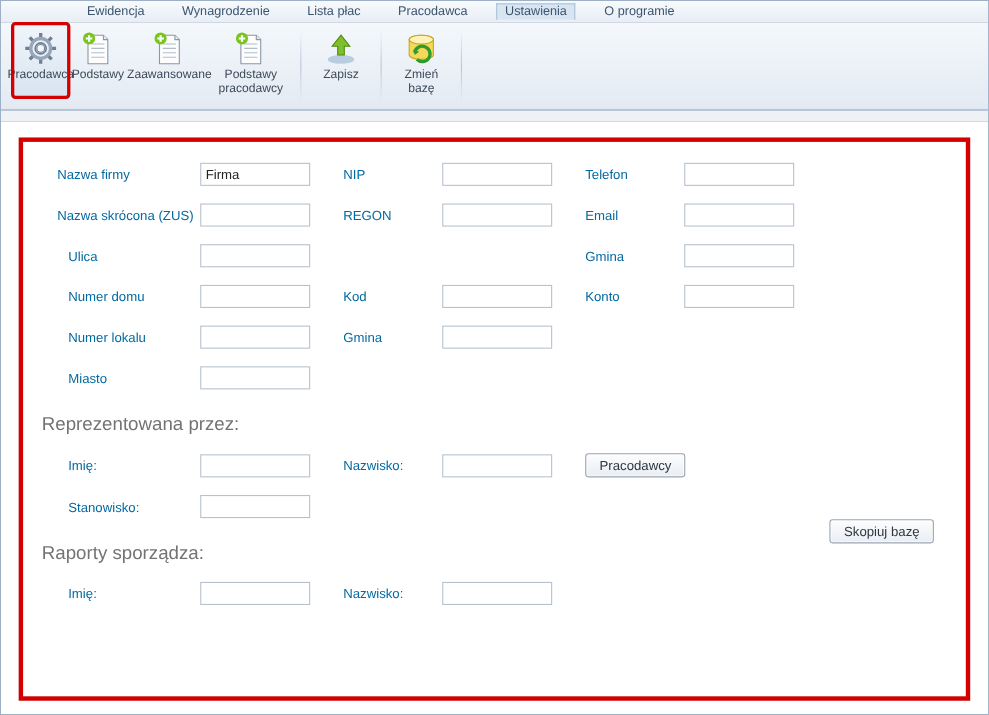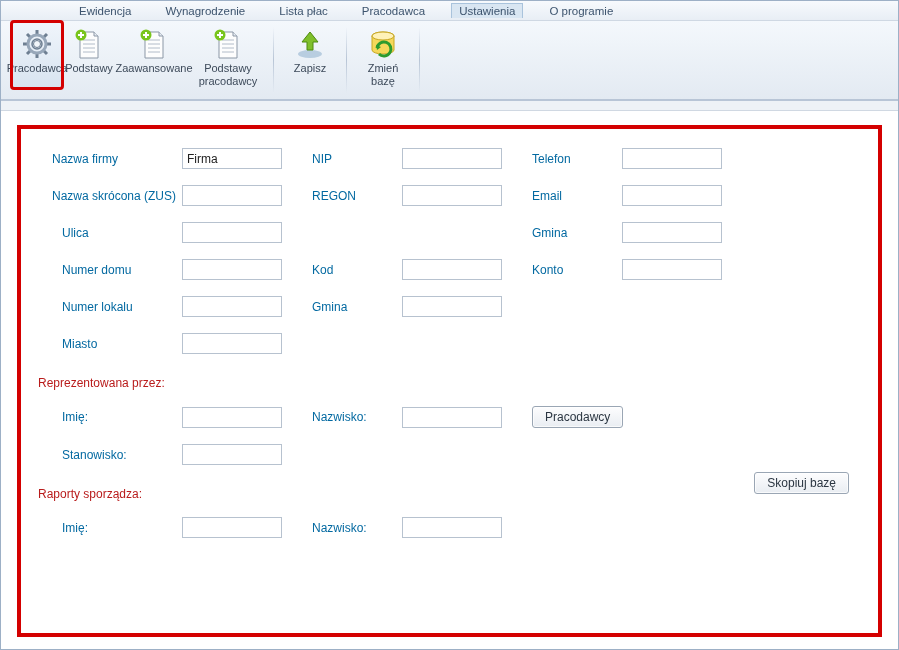--- a/index.html
+++ b/index.html
@@ -139,22 +139,22 @@
     border: 1px solid #b7c2cf;
     height: 21px;
     width: 100px;
     background: #fff;
     padding: 0 4px;
     font-size: 12px;
     color: #222;
   }
   .section-title {
     grid-column: 1 / -1;
-    color: #b91c1c;
-    font-size: 12px;
+    color: #737373;
+    font-size: 17px;
     margin-top: 6px;
   }
   .btn {
     border: 1px solid #9aa6b4;
     background: linear-gradient(#fdfdfe, #e9edf2);
     border-radius: 3px;
     padding: 3px 12px;
     font-size: 12px;
     color: #2b3642;
     cursor: default;

